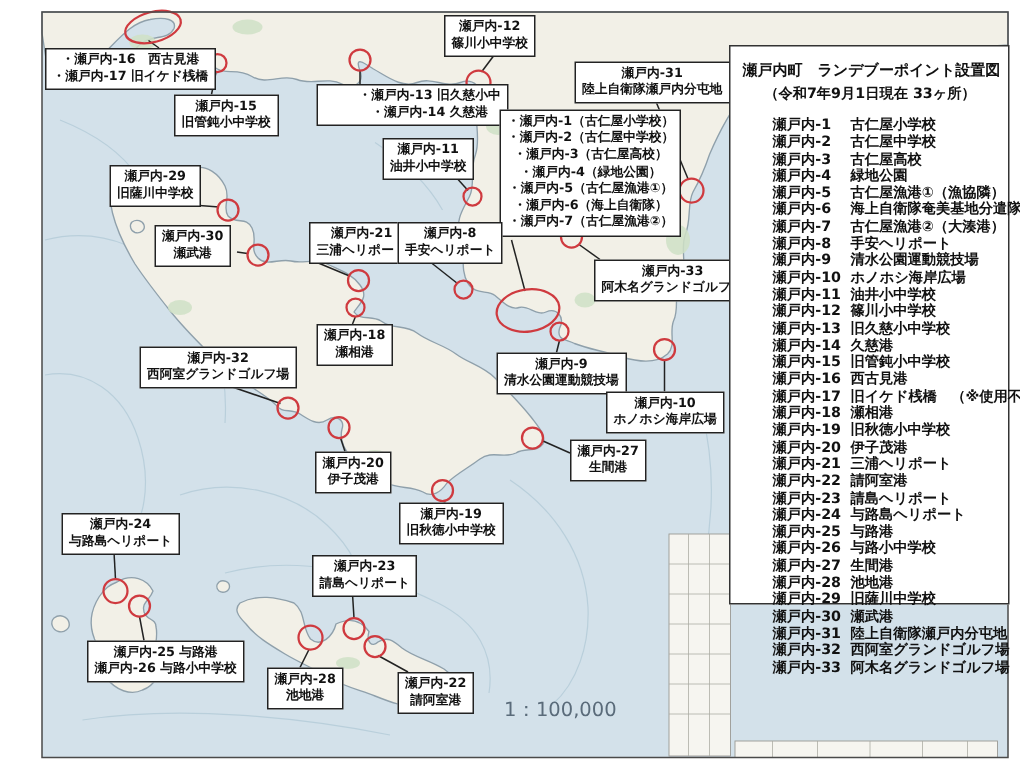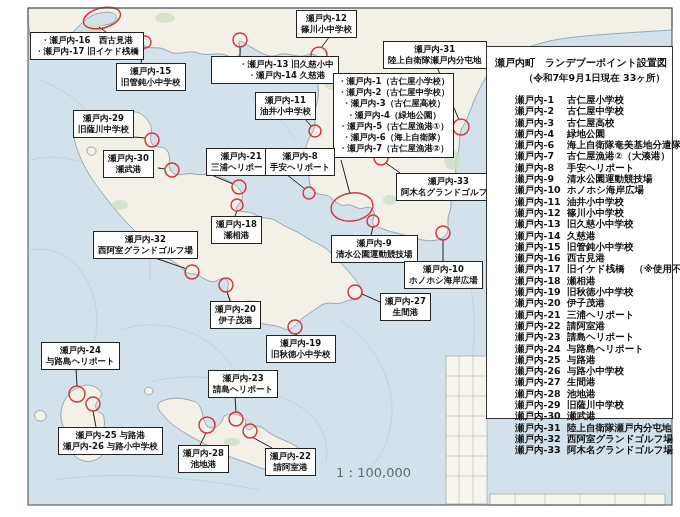--- a/index.html
+++ b/index.html
@@ -13,23 +13,23 @@
   .ltable{fill:#f6f5f0;stroke:#9a9a94;stroke-width:0.6;}
   .lline{stroke:#a8a8a0;stroke-width:0.5;}
   #g-leaders line{stroke:#222222;stroke-width:1;}
   #g-markers ellipse{fill:none;stroke-width:1.5;}
   .callout{position:absolute;background:#ffffff;border:1px solid #222;padding:2px 4px;
            font-size:8.5px;font-weight:600;line-height:1.32;color:#111;
            white-space:nowrap;text-align:center;z-index:3;}
   .callout.left{text-align:center;}
   .scale-label{position:absolute;left:336px;top:464px;font-size:13px;color:#5a6b7a;z-index:2;}
   .panel{position:absolute;left:486px;top:30px;width:187px;height:373px;background:#ffffff;
-         border:1px solid #333;box-sizing:border-box;padding:9px 7px 6px 8px;z-index:5;margin-top:16px;}
+         border:1px solid #333;box-sizing:border-box;padding:9px 7px 6px 8px;z-index:5;}
   .panel-title{font-size:10px;font-weight:bold;text-align:center;color:#111;white-space:nowrap;}
-  .panel-subtitle{font-size:9.5px;font-weight:bold;text-align:right;color:#111;margin-top:2px;margin-bottom:9px;white-space:nowrap;}
+  .panel-subtitle{font-size:9.5px;font-weight:bold;text-align:center;color:#111;margin-top:2px;margin-bottom:9px;white-space:nowrap;}
   .lrow{display:flex;font-size:9.5px;font-weight:600;color:#111;line-height:11.3px;white-space:nowrap;}
   .lid{width:52px;flex:0 0 52px;padding-left:20px;}
   .lname{flex:1;}
 </style>
 </head>
 <body>
 
 <div class="stage">
 
   <svg class="basemap" width="680" height="517" viewBox="0 0 680 517">
@@ -299,20 +299,24 @@
         </div>
         <div class="lrow">
           <span class="lid">瀬戸内-3</span>
           <span class="lname">古仁屋高校</span>
         </div>
         <div class="lrow">
           <span class="lid">瀬戸内-4</span>
           <span class="lname">緑地公園</span>
         </div>
         <div class="lrow">
+          <span class="lid">瀬戸内-5</span>
+          <span class="lname">古仁屋漁港①（漁協隣）</span>
+        </div>
+        <div class="lrow">
           <span class="lid">瀬戸内-6</span>
           <span class="lname">海上自衛隊奄美基地分遣隊</span>
         </div>
         <div class="lrow">
           <span class="lid">瀬戸内-7</span>
           <span class="lname">古仁屋漁港②（大湊港）</span>
         </div>
         <div class="lrow">
           <span class="lid">瀬戸内-8</span>
           <span class="lname">手安ヘリポート</span>

